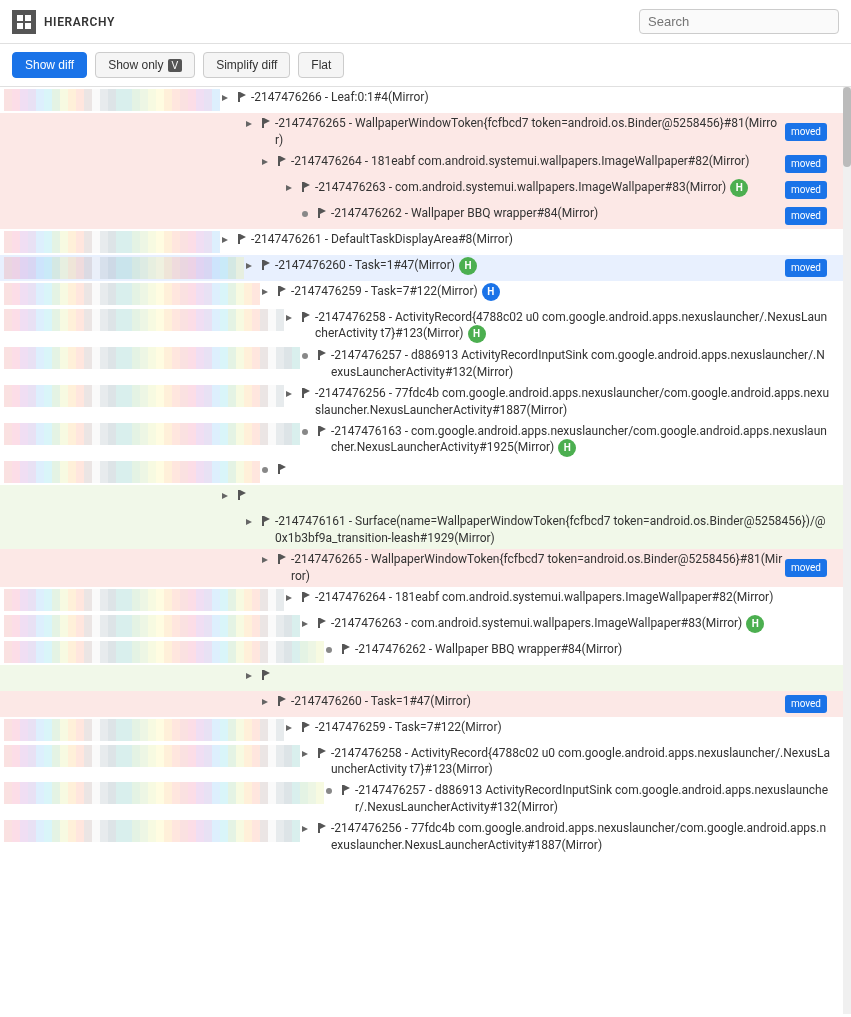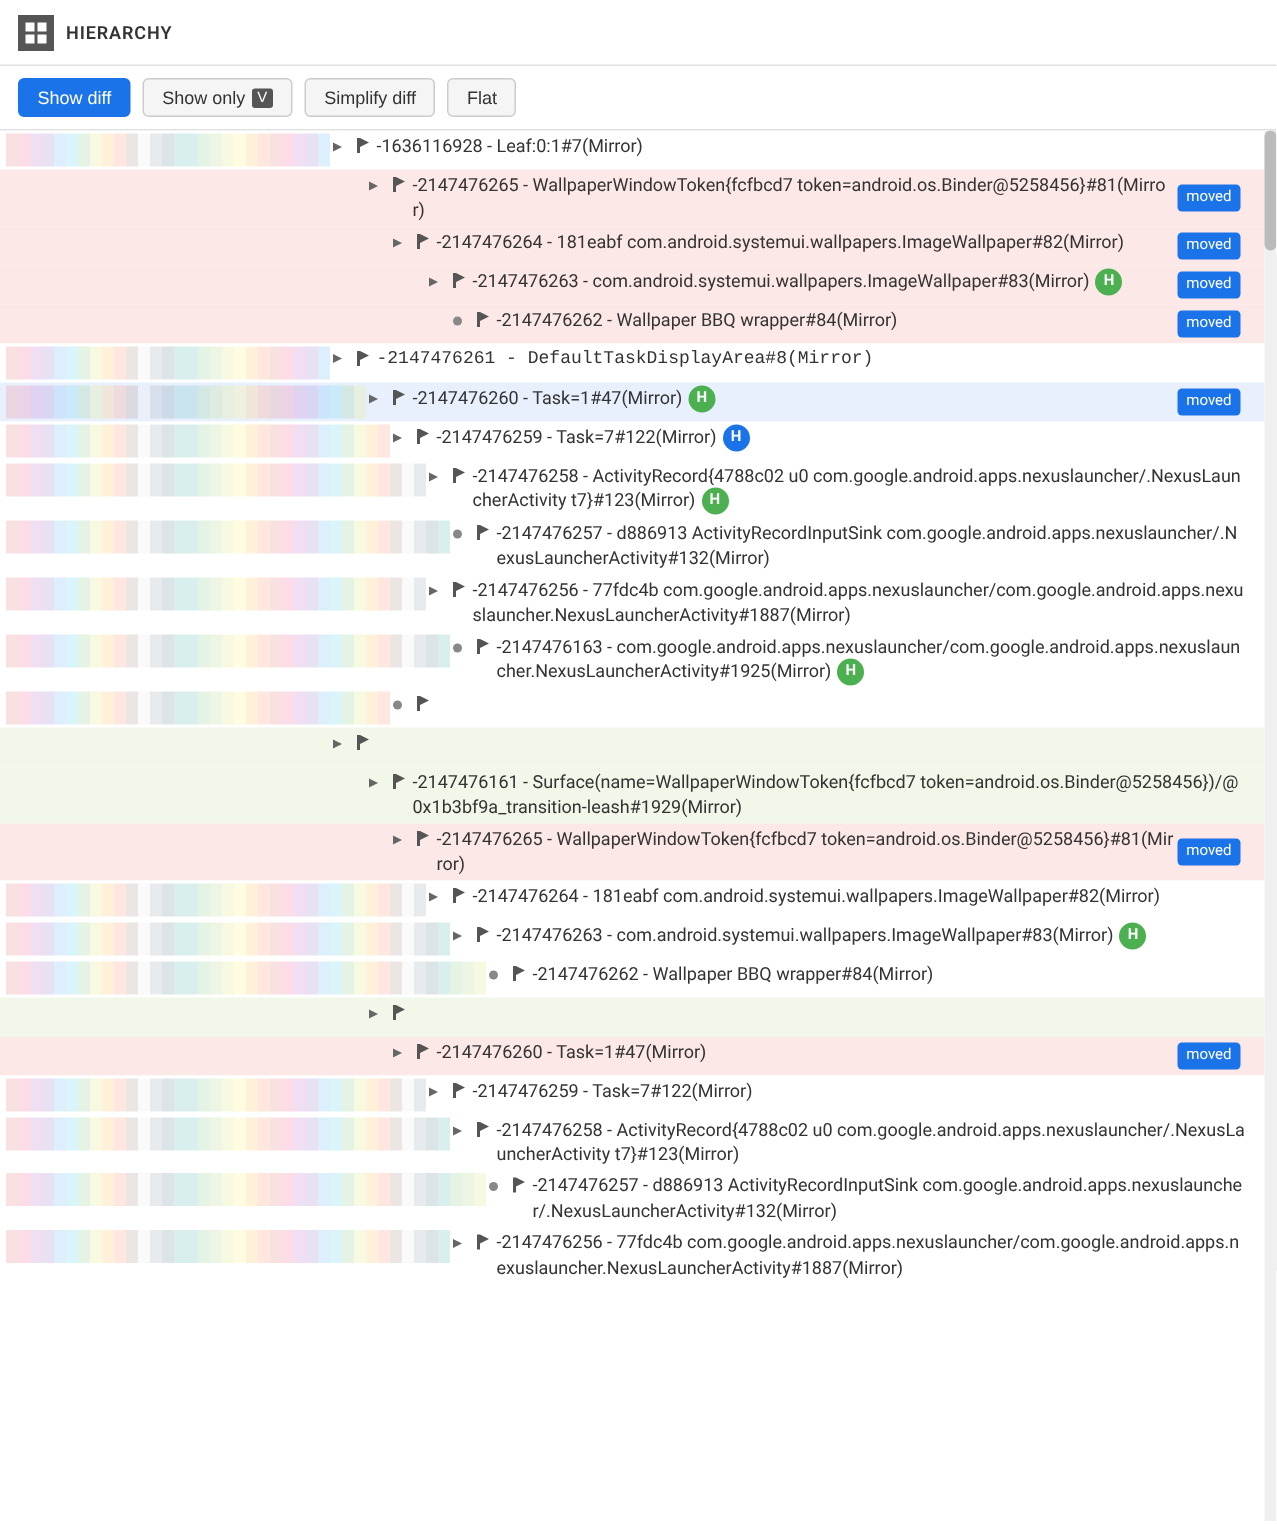--- a/index.html
+++ b/index.html
@@ -132,20 +132,23 @@
   <div class="header-logo">
     <div class="logo-icon">
       <svg width="16" height="16" viewBox="0 0 16 16" fill="white">
         <rect x="1" y="1" width="6" height="6"></rect>
         <rect x="9" y="1" width="6" height="6"></rect>
         <rect x="1" y="9" width="6" height="6"></rect>
         <rect x="9" y="9" width="6" height="6"></rect>
       </svg>
     </div>
     <span class="header-title">HIERARCHY</span>
+  </div>
+  <div class="search-box">
+    <input type="text" placeholder="Search" style="">
   </div>
 </div>
 
 <div class="toolbar">
   <button class="btn active">Show diff</button>
   <button class="btn btn-with-badge">
     <span>Show only</span>
     <span class="badge-v">V</span>
   </button>
   <button class="btn">Simplify diff</button>
@@ -185,21 +188,21 @@
           <div style="width: 8px; height: 100%; min-height: 22px; background: rgb(179, 157, 219); opacity: 0.3;"></div>
           <div style="width: 8px; height: 100%; min-height: 22px; background: rgb(144, 202, 249); opacity: 0.3;"></div>
         </div>
         <div style="flex-shrink: 0; width: 16px; margin-top: 2px; cursor: pointer;"><svg width="10" height="10" viewBox="0 0 10 10">
             <polygon points="2,2 8,5 2,8" fill="#666"></polygon>
           </svg></div>
         <div style="flex-shrink: 0; margin-right: 3px; margin-top: 2px;"><svg width="12" height="12" viewBox="0 0 12 12">
             <rect x="2" y="1" width="2" height="10" fill="#555"></rect>
             <polygon points="4,1 10,4 4,7" fill="#555"></polygon>
           </svg></div>
-        <div style="flex: 1 1 0%; word-break: break-all; padding-right: 8px; font-size: 12px; line-height: 1.4;">-1636116928 - Leaf:0:1#7(Mirror)</div>
+        <div style="flex: 1 1 0%; word-break: break-all; padding-right: 8px; font-size: 12px; line-height: 1.4;">-2147476266 - Leaf:0:1#4(Mirror)</div>
       </div>
       <div class="tree-row" style="background: rgb(252, 232, 230); position: relative; display: flex; align-items: flex-start; min-height: 22px; padding: 2px 4px;">
         <div style="display: flex; flex-shrink: 0;">
           <div style="width: 8px; height: 100%; min-height: 22px; background: transparent; opacity: 0.3;"></div>
           <div style="width: 8px; height: 100%; min-height: 22px; background: transparent; opacity: 0.3;"></div>
           <div style="width: 8px; height: 100%; min-height: 22px; background: transparent; opacity: 0.3;"></div>
           <div style="width: 8px; height: 100%; min-height: 22px; background: transparent; opacity: 0.3;"></div>
           <div style="width: 8px; height: 100%; min-height: 22px; background: transparent; opacity: 0.3;"></div>
           <div style="width: 8px; height: 100%; min-height: 22px; background: transparent; opacity: 0.3;"></div>
           <div style="width: 8px; height: 100%; min-height: 22px; background: transparent; opacity: 0.3;"></div>
@@ -373,21 +376,21 @@
         <div style="flex-shrink: 0; width: 16px; margin-top: 2px;"><svg width="10" height="10" viewBox="0 0 10 10">
             <circle cx="5" cy="5" r="3" fill="#888"></circle>
           </svg></div>
         <div style="flex-shrink: 0; margin-right: 3px; margin-top: 2px;"><svg width="12" height="12" viewBox="0 0 12 12">
             <rect x="2" y="1" width="2" height="10" fill="#555"></rect>
             <polygon points="4,1 10,4 4,7" fill="#555"></polygon>
           </svg></div>
         <div style="flex: 1 1 0%; word-break: break-all; padding-right: 55px; font-size: 12px; line-height: 1.4;">-2147476262 - Wallpaper BBQ wrapper#84(Mirror)</div>
         <div style="position: absolute; right: 16px; top: 50%; transform: translateY(-50%); background: rgb(26, 115, 232); color: white; font-size: 10px; padding: 2px 6px; border-radius: 3px; white-space: nowrap;">moved</div>
       </div>
-      <div class="tree-row" style="background: rgb(255, 255, 255); position: relative; display: flex; align-items: flex-start; min-height: 22px; padding: 2px 4px; font-family: Liberation Mono, monospace;">
+      <div class="tree-row" style="background: rgb(255, 255, 255); position: relative; display: flex; align-items: flex-start; min-height: 22px; padding: 2px 4px;">
         <div style="display: flex; flex-shrink: 0;">
           <div style="width: 8px; height: 100%; min-height: 22px; background: rgb(239, 154, 154); opacity: 0.3;"></div>
           <div style="width: 8px; height: 100%; min-height: 22px; background: rgb(244, 143, 177); opacity: 0.3;"></div>
           <div style="width: 8px; height: 100%; min-height: 22px; background: rgb(206, 147, 216); opacity: 0.3;"></div>
           <div style="width: 8px; height: 100%; min-height: 22px; background: rgb(179, 157, 219); opacity: 0.3;"></div>
           <div style="width: 8px; height: 100%; min-height: 22px; background: rgb(144, 202, 249); opacity: 0.3;"></div>
           <div style="width: 8px; height: 100%; min-height: 22px; background: rgb(128, 222, 234); opacity: 0.3;"></div>
           <div style="width: 8px; height: 100%; min-height: 22px; background: rgb(165, 214, 167); opacity: 0.3;"></div>
           <div style="width: 8px; height: 100%; min-height: 22px; background: rgb(230, 238, 156); opacity: 0.3;"></div>
           <div style="width: 8px; height: 100%; min-height: 22px; background: rgb(255, 204, 128); opacity: 0.3;"></div>

